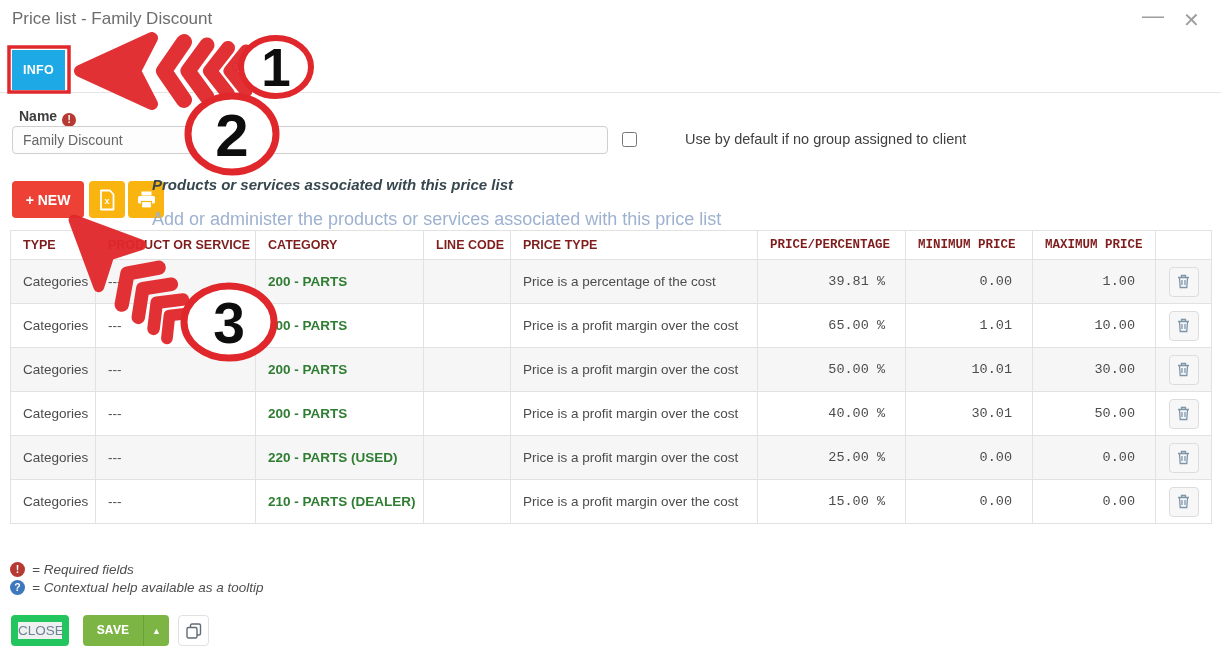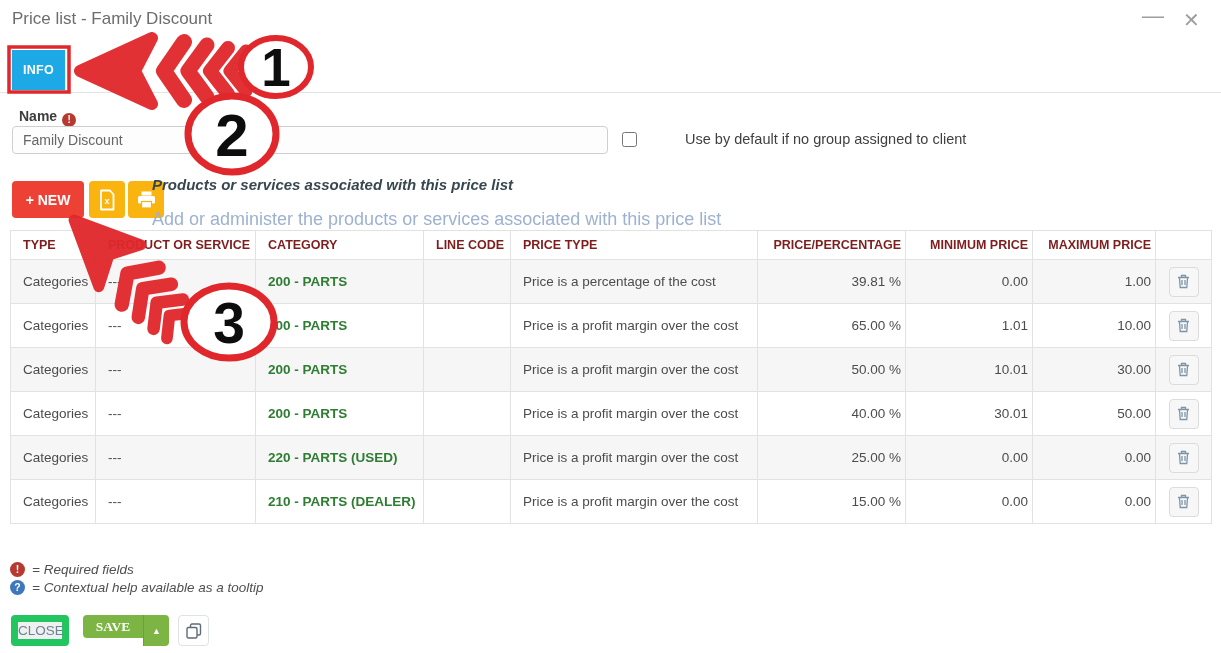--- a/index.html
+++ b/index.html
@@ -39,41 +39,41 @@
   .sec-sub   { position:absolute; left:152px; top:209px; font-size:18px; color:#9db1d0; }
 
   
   table.grid { position:absolute; left:10px; top:230px; width:1201px; border-collapse:collapse; table-layout:fixed;
                font-size:13.5px; color:#4c4c4c; }
   .grid th, .grid td { border:1px solid #e2e2e2; padding:0 12px; overflow:hidden; white-space:nowrap; }
   .grid th { height:29px; font-size:12.5px; color:#7f1d1d; text-align:left; font-weight:bold; background:#fff; }
   .grid td { height:44px; background:#fff; }
   .grid tr.odd td { background:#f6f6f6; }
   .grid td.c-cat { color:#2e7d32; font-weight:bold; }
-  .grid th.num, .grid td.num { text-align:right; padding-right:4px; }
+  .grid th.num, .grid td.num { text-align:right; padding-right:20px;font-family:Liberation Mono, monospace; }
   .grid td.c-act { text-align:center; padding:0; }
   .col-type{width:85px}.col-prod{width:160px}.col-cat{width:168px}.col-line{width:87px}
   .col-ptype{width:247px}.col-price{width:148px}.col-min{width:127px}.col-max{width:123px}.col-act{width:56px}
   .del-btn { width:30px; height:30px; background:#f7f7f7; border:1px solid #dcdcdc; border-radius:4px; cursor:pointer;
              display:inline-flex; align-items:center; justify-content:center; }
 
   
   .legend-row { position:absolute; left:10px; display:flex; align-items:center; gap:7px; font-size:13.5px;
                 font-style:italic; color:#4f4f4f; }
   .lg1 { top:562px; } .lg2 { top:580px; }
   .lg-badge { width:15px; height:15px; border-radius:50%; color:#fff; font-style:normal; font-weight:bold;
               font-size:10.5px; text-align:center; line-height:15px; flex:none; }
   .lg-red { background:#b63a31; } .lg-blue { background:#3d78bd; }
 
   
   .btn-close { position:absolute; left:11px; top:615px; width:58px; height:31px; background:#eef0f1; border:7px solid #22c55e;
                border-radius:4px; color:#6f8492; font-size:13.5px; cursor:pointer; font-family:"Liberation Sans",sans-serif; }
   .save-group { position:absolute; left:83px; top:615px; height:31px; display:flex; }
-  .btn-save { width:60px; height:23px; background:#7cb544; border:none; border-radius:4px 0 0 4px; color:#fff;
-              font-size:13.5px; font-weight:bold; cursor:pointer; font-family:Liberation Serif, serif; }
+  .btn-save { width:60px; height:31px; background:#7cb544; border:none; border-radius:4px 0 0 4px; color:#fff;
+              font-size:13.5px; font-weight:bold; cursor:pointer; font-family:Liberation Mono, monospace; }
   .btn-save-caret { width:26px; height:31px; background:#7cb544; border:none; border-left:1px solid #69a235;
                     border-radius:0 4px 4px 0; color:#fff; font-size:9px; cursor:pointer; }
   .btn-copy { position:absolute; left:178px; top:615px; width:31px; height:31px; background:#fff; border:1px solid #dfe2e4;
               border-radius:4px; cursor:pointer; display:flex; align-items:center; justify-content:center; }
 
   
   .annotations { position:absolute; left:0; top:0; pointer-events:none; z-index:50; }
   .annotations .num { font-family:"Liberation Sans",sans-serif; font-weight:bold; fill:#0d0d0d; }
 </style>
 </head>

